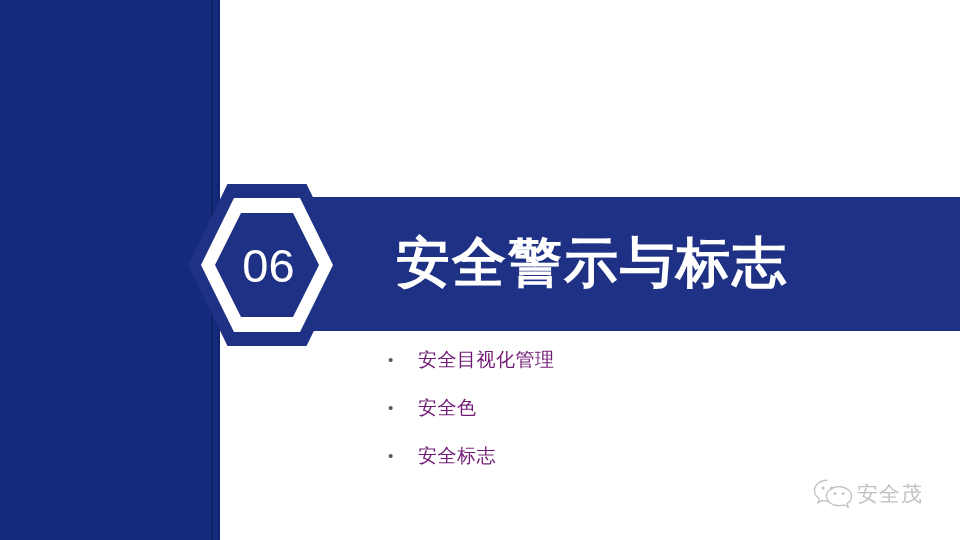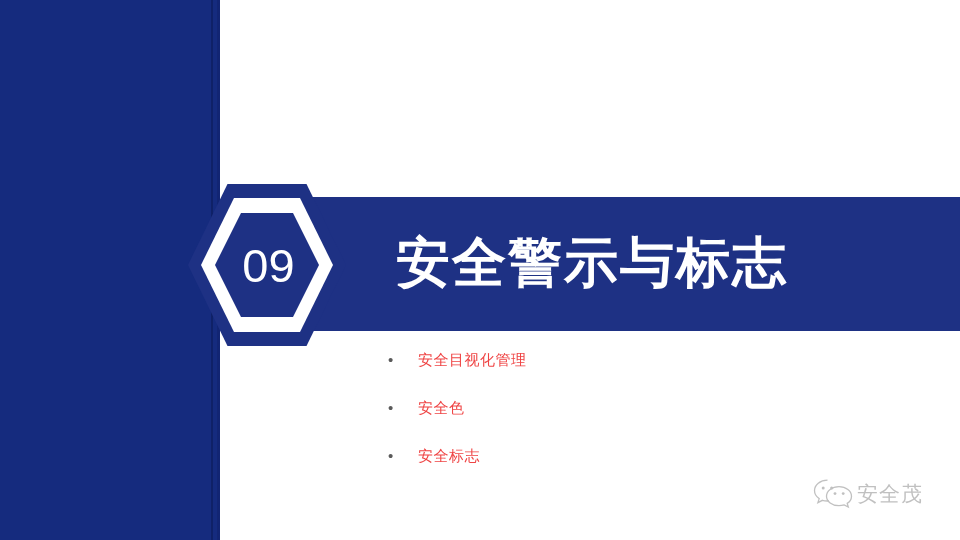--- a/index.html
+++ b/index.html
@@ -131,22 +131,22 @@
   .bullet-dot {
     width: 34px;
     flex: none;
     color: #5a5a5a;
     font-size: 15px;
     line-height: 22px;
     padding-left: 4px;
     box-sizing: border-box;
   }
   .bullet-text {
-    color: #ef4444;
-    font-size: 15px;
+    color: #701a75;
+    font-size: 19px;
     line-height: 22px;
     letter-spacing: 0.5px;
   }
 
   
   #watermark {
     position: absolute;
     left: 812px;
     top: 476px;
     display: flex;
@@ -175,21 +175,21 @@
     <div id="left-band-edge-1"></div>
     <div id="left-band-edge-2"></div>
   </div>
 
   <div id="title-banner"></div>
 
   <div id="hex-badge">
     <div class="hex-outer"></div>
     <div class="hex-ring"></div>
     <div class="hex-inner"></div>
-    <div id="hex-number">09</div>
+    <div id="hex-number">06</div>
   </div>
 
   <div id="main-title">安全警示与标志</div>
 
   <div id="bullet-list">
     <div class="bullet-row">
       <span class="bullet-dot">•</span>
       <span class="bullet-text">安全目视化管理</span>
     </div>
     <div class="bullet-row">

